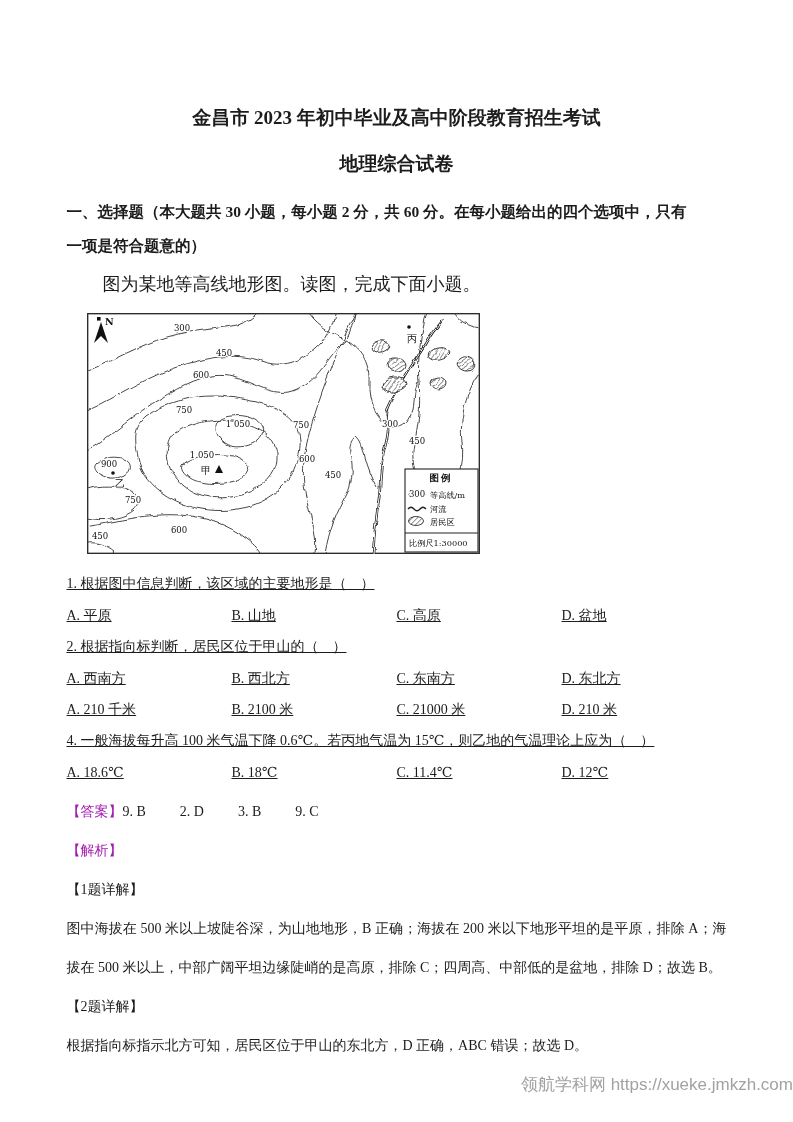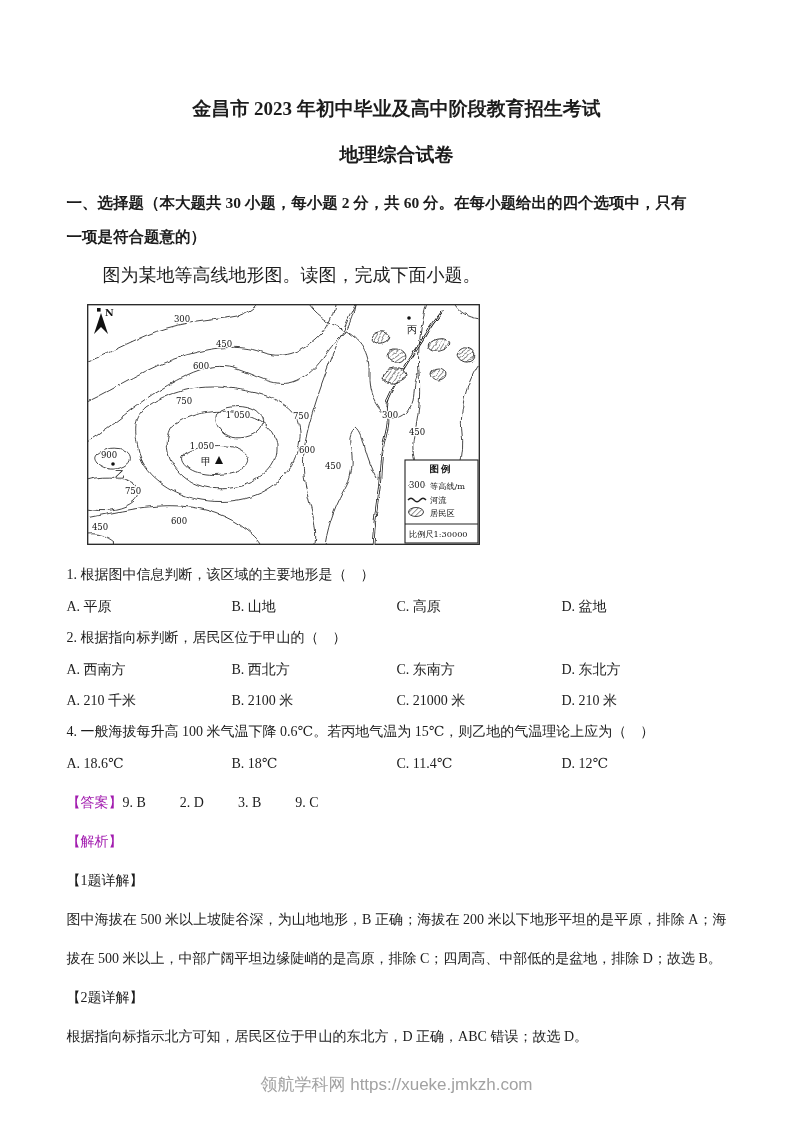--- a/index.html
+++ b/index.html
@@ -1,21 +1,21 @@
 <!DOCTYPE html>
 <html><head>
 <meta charset="utf-8">
 <style>
   html,body{margin:0;padding:0;}
   body{
     width:793px;height:1122px;background:#ffffff;
     font-family:"Liberation Serif","DejaVu Serif",serif;
     color:#1c1c1c;position:relative;overflow:hidden;
   }
-  .content{width:660px;margin:8px auto;padding-top:88px;}
+  .content{width:660px;margin:17px auto;padding-top:88px;}
   .page-title{
     font-size:19px;font-weight:700;text-align:center;margin:0;line-height:26px;
   }
   .page-subtitle{
     font-size:19px;font-weight:700;text-align:center;margin:20px 0 0 0;line-height:26px;
   }
   .section-header{
     font-size:15.5px;font-weight:700;line-height:34px;margin-top:18px;
     white-space:pre-line;
   }
@@ -35,31 +35,31 @@
   .legendtext{
     font-family:"DejaVu Serif","Liberation Serif",serif;font-size:8.2px;fill:#111;
   }
   .legendtitle{
     font-family:"DejaVu Serif","Liberation Serif",serif;font-size:9.5px;fill:#111;
     text-anchor:middle;letter-spacing:2px;font-weight:700;
   }
   .northlabel{
     font-family:"DejaVu Serif","Liberation Serif",serif;font-size:9.5px;font-weight:700;fill:#111;
   }
-  .qa-section{font-size:14px;margin-top:14px;}
+  .qa-section{font-size:14px;margin-top:14px;text-decoration:underline;}
   .q-stem{margin:0;line-height:32px;}
   .q-options{display:grid;grid-template-columns:25% 25% 25% 25%;line-height:31px;}
   .result-section{font-size:14px;line-height:39px;margin-top:4px;}
   .blue{color:#a21caf;}
   .answer-line .ans-item{display:inline-block;margin-right:34px;}
   .answer-line .ans-item:last-child{margin-right:0;}
   .expl-heading{margin:0;line-height:39px;font-weight:400;font-size:14px;}
   .expl-text{margin:0;line-height:39px;text-align:justify;}
   .footer{
-    position:absolute;left:0;bottom:26px;width:100%;text-align:center;
+    position:absolute;left:0;bottom:26px;width:100%;text-align:right;
     font-family:"Liberation Sans","DejaVu Sans",sans-serif;
     font-size:17px;color:#a2a2a2;
   }
 </style>
 </head>
 <body>
 
 <div class="content">
 
   <h1 class="page-title">金昌市 2023 年初中毕业及高中阶段教育招生考试</h1>

